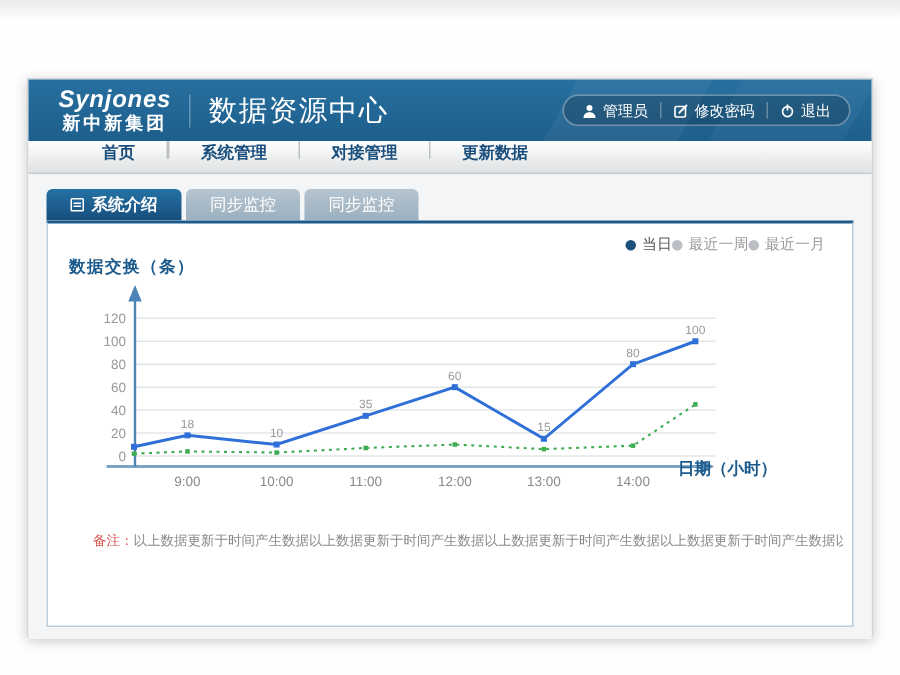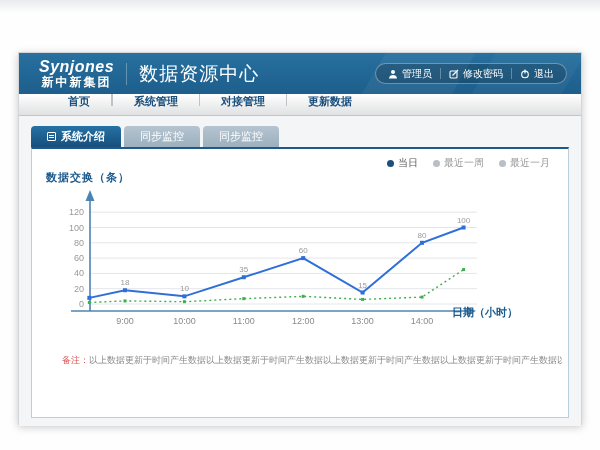--- a/index.html
+++ b/index.html
@@ -45,21 +45,21 @@
   .tab.active { background:linear-gradient(#2572a5,#174e7c); font-weight:bold; }
   .tab-ic { width:9px; height:9px; border:1px solid #fff; border-radius:1px;
     position:relative; display:inline-block; }
   .tab-ic::before, .tab-ic::after { content:""; position:absolute; left:1px; right:1px;
     height:1px; background:#fff; }
   .tab-ic::before { top:2px; } .tab-ic::after { top:4px; }
 
   .panel { position:absolute; left:12px; right:12px; top:31px; bottom:8px;
     background:#fff; border:1px solid #b9cfdd; border-top:2px solid #1c5a8c; }
 
-  .range-row { position:absolute; right:18px; top:7px; display:flex; gap:15px; }
+  .range-row { position:absolute; right:18px; top:7px; display:flex; }
   .range-opt { display:flex; align-items:center; gap:4px; font-size:10px; color:#999;
     cursor:pointer; }
   .range-opt .dot { width:7px; height:7px; border-radius:50%; background:#b9bfc4; }
   .range-opt.selected { color:#555; }
   .range-opt.selected .dot { background:#1c4f7c; }
 
   .y-label { position:absolute; left:14px; top:21px; font-size:11px; font-weight:bold;
     color:#1c5a8c; letter-spacing:1px; }
   #chart { position:absolute; left:25px; top:34px; }
   .x-label { position:absolute; left:420px; top:156px; font-size:11px; font-weight:bold;

